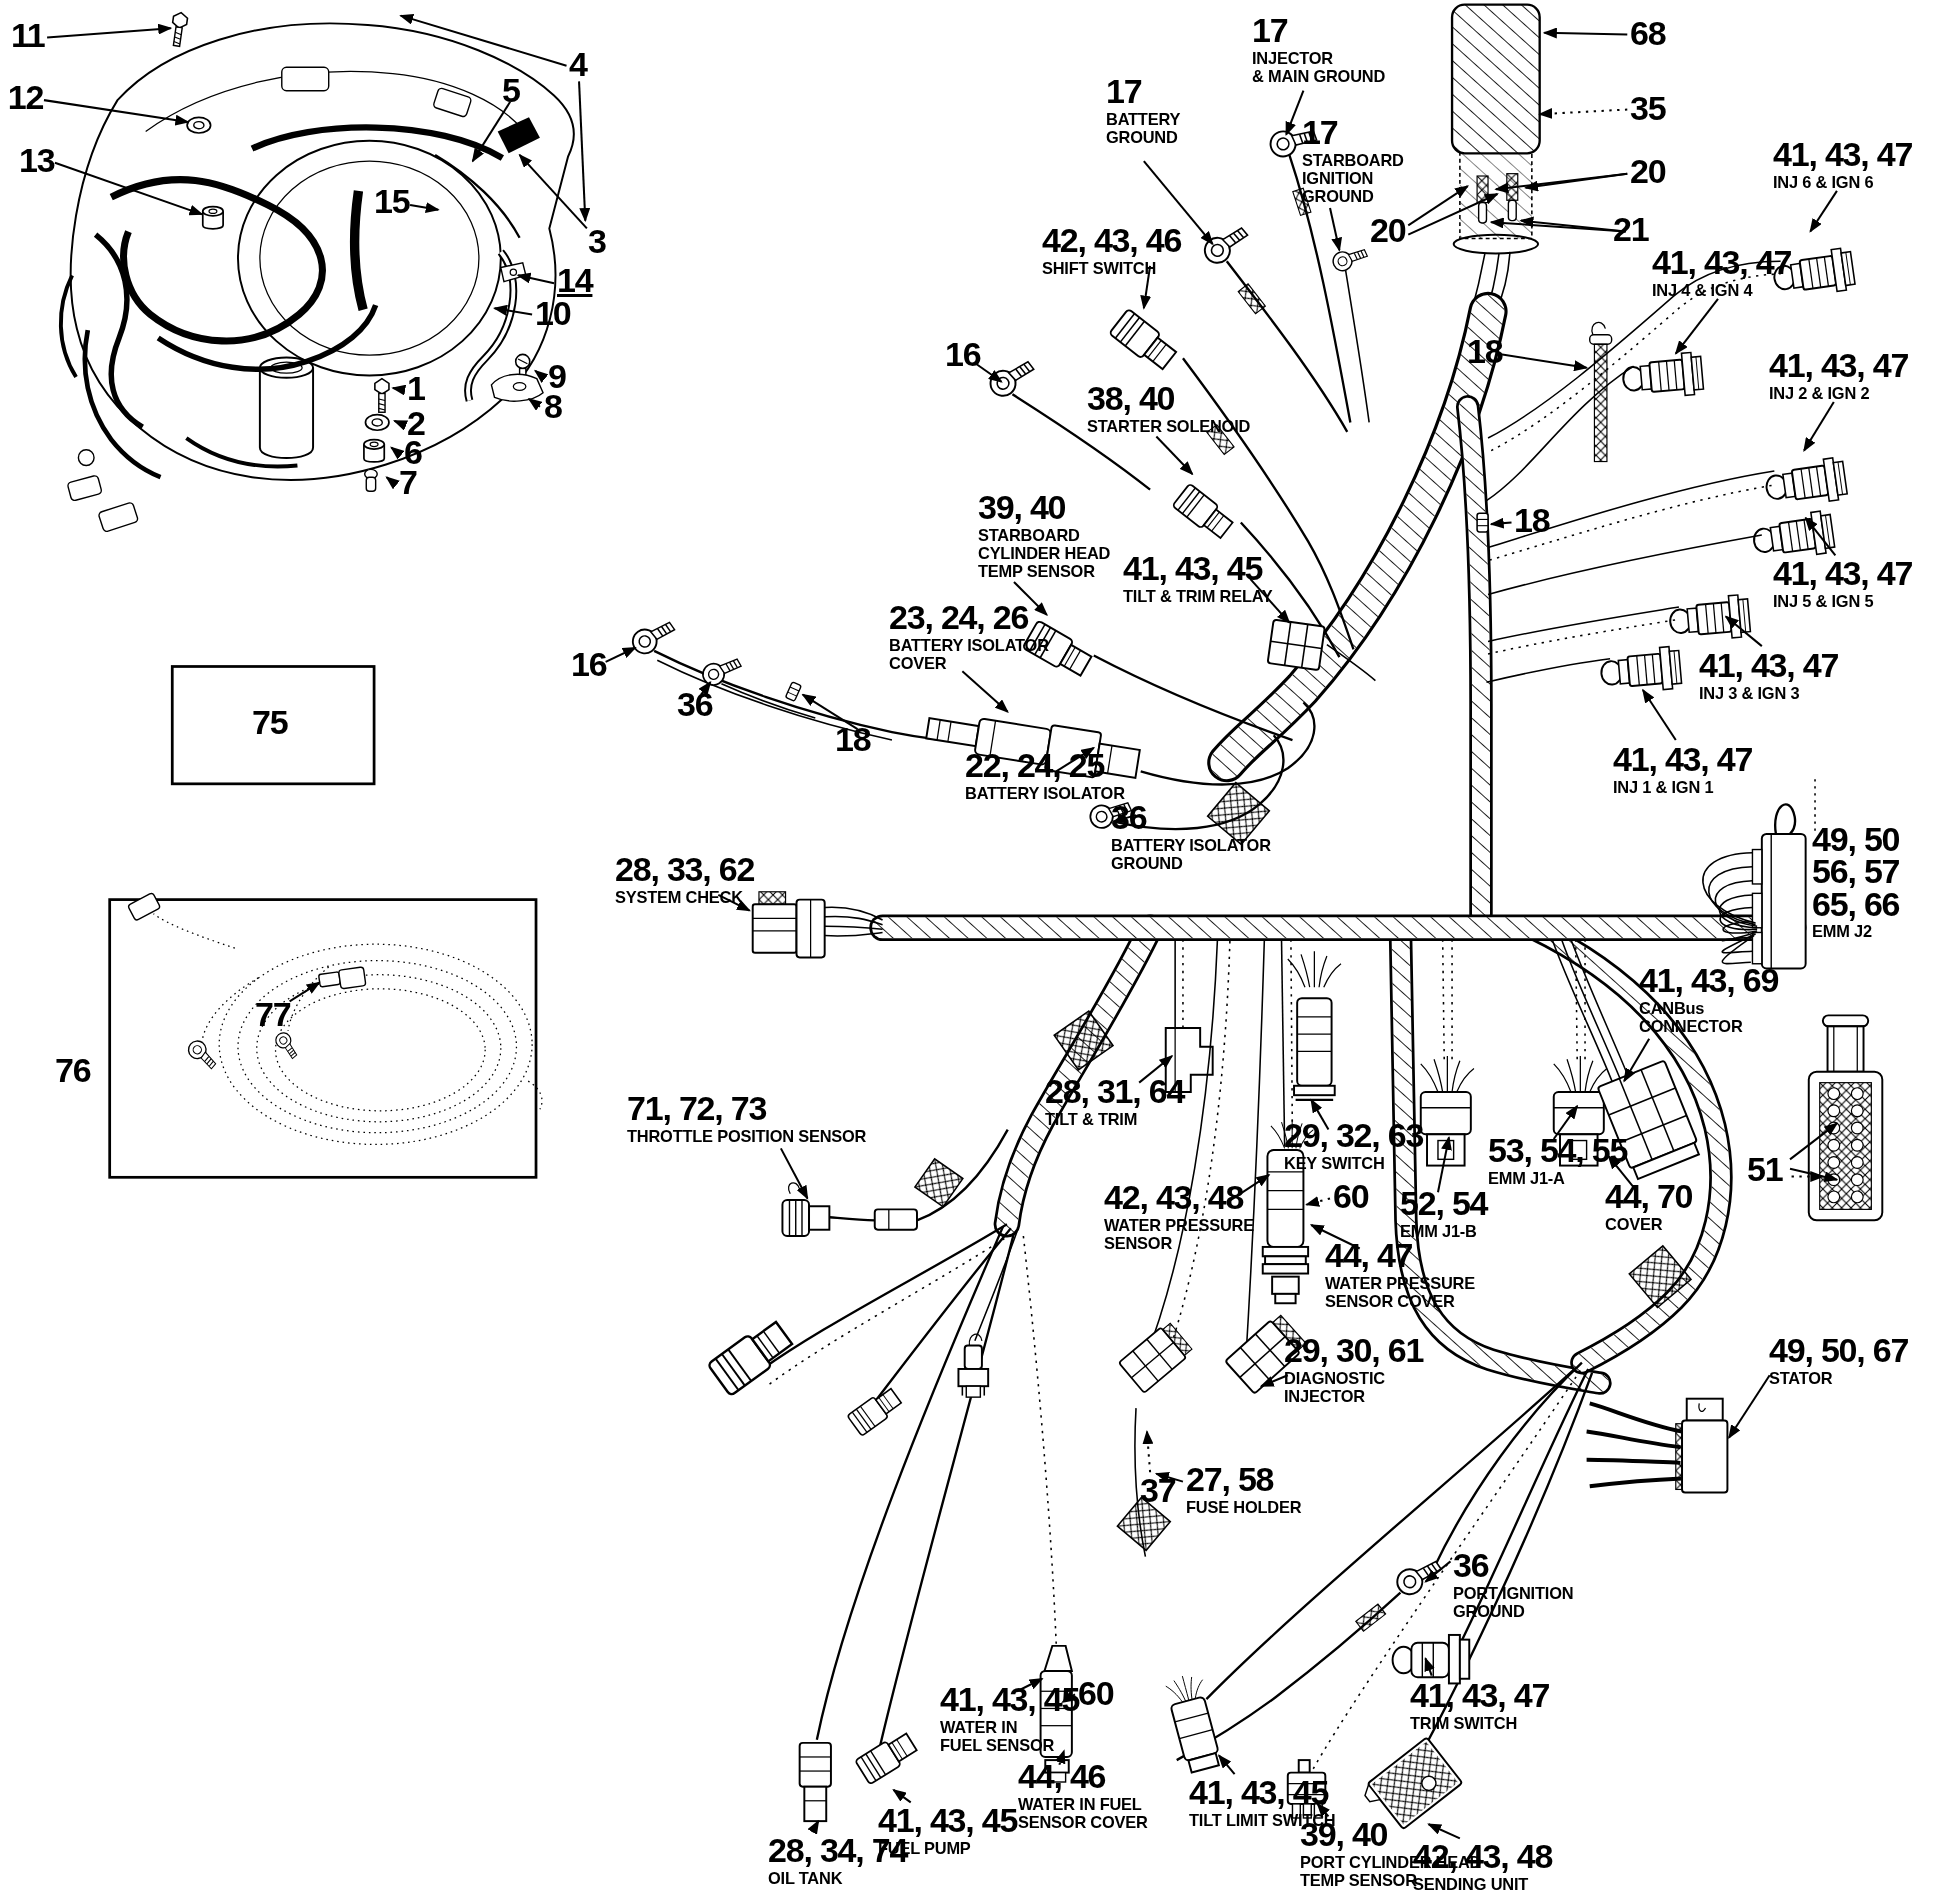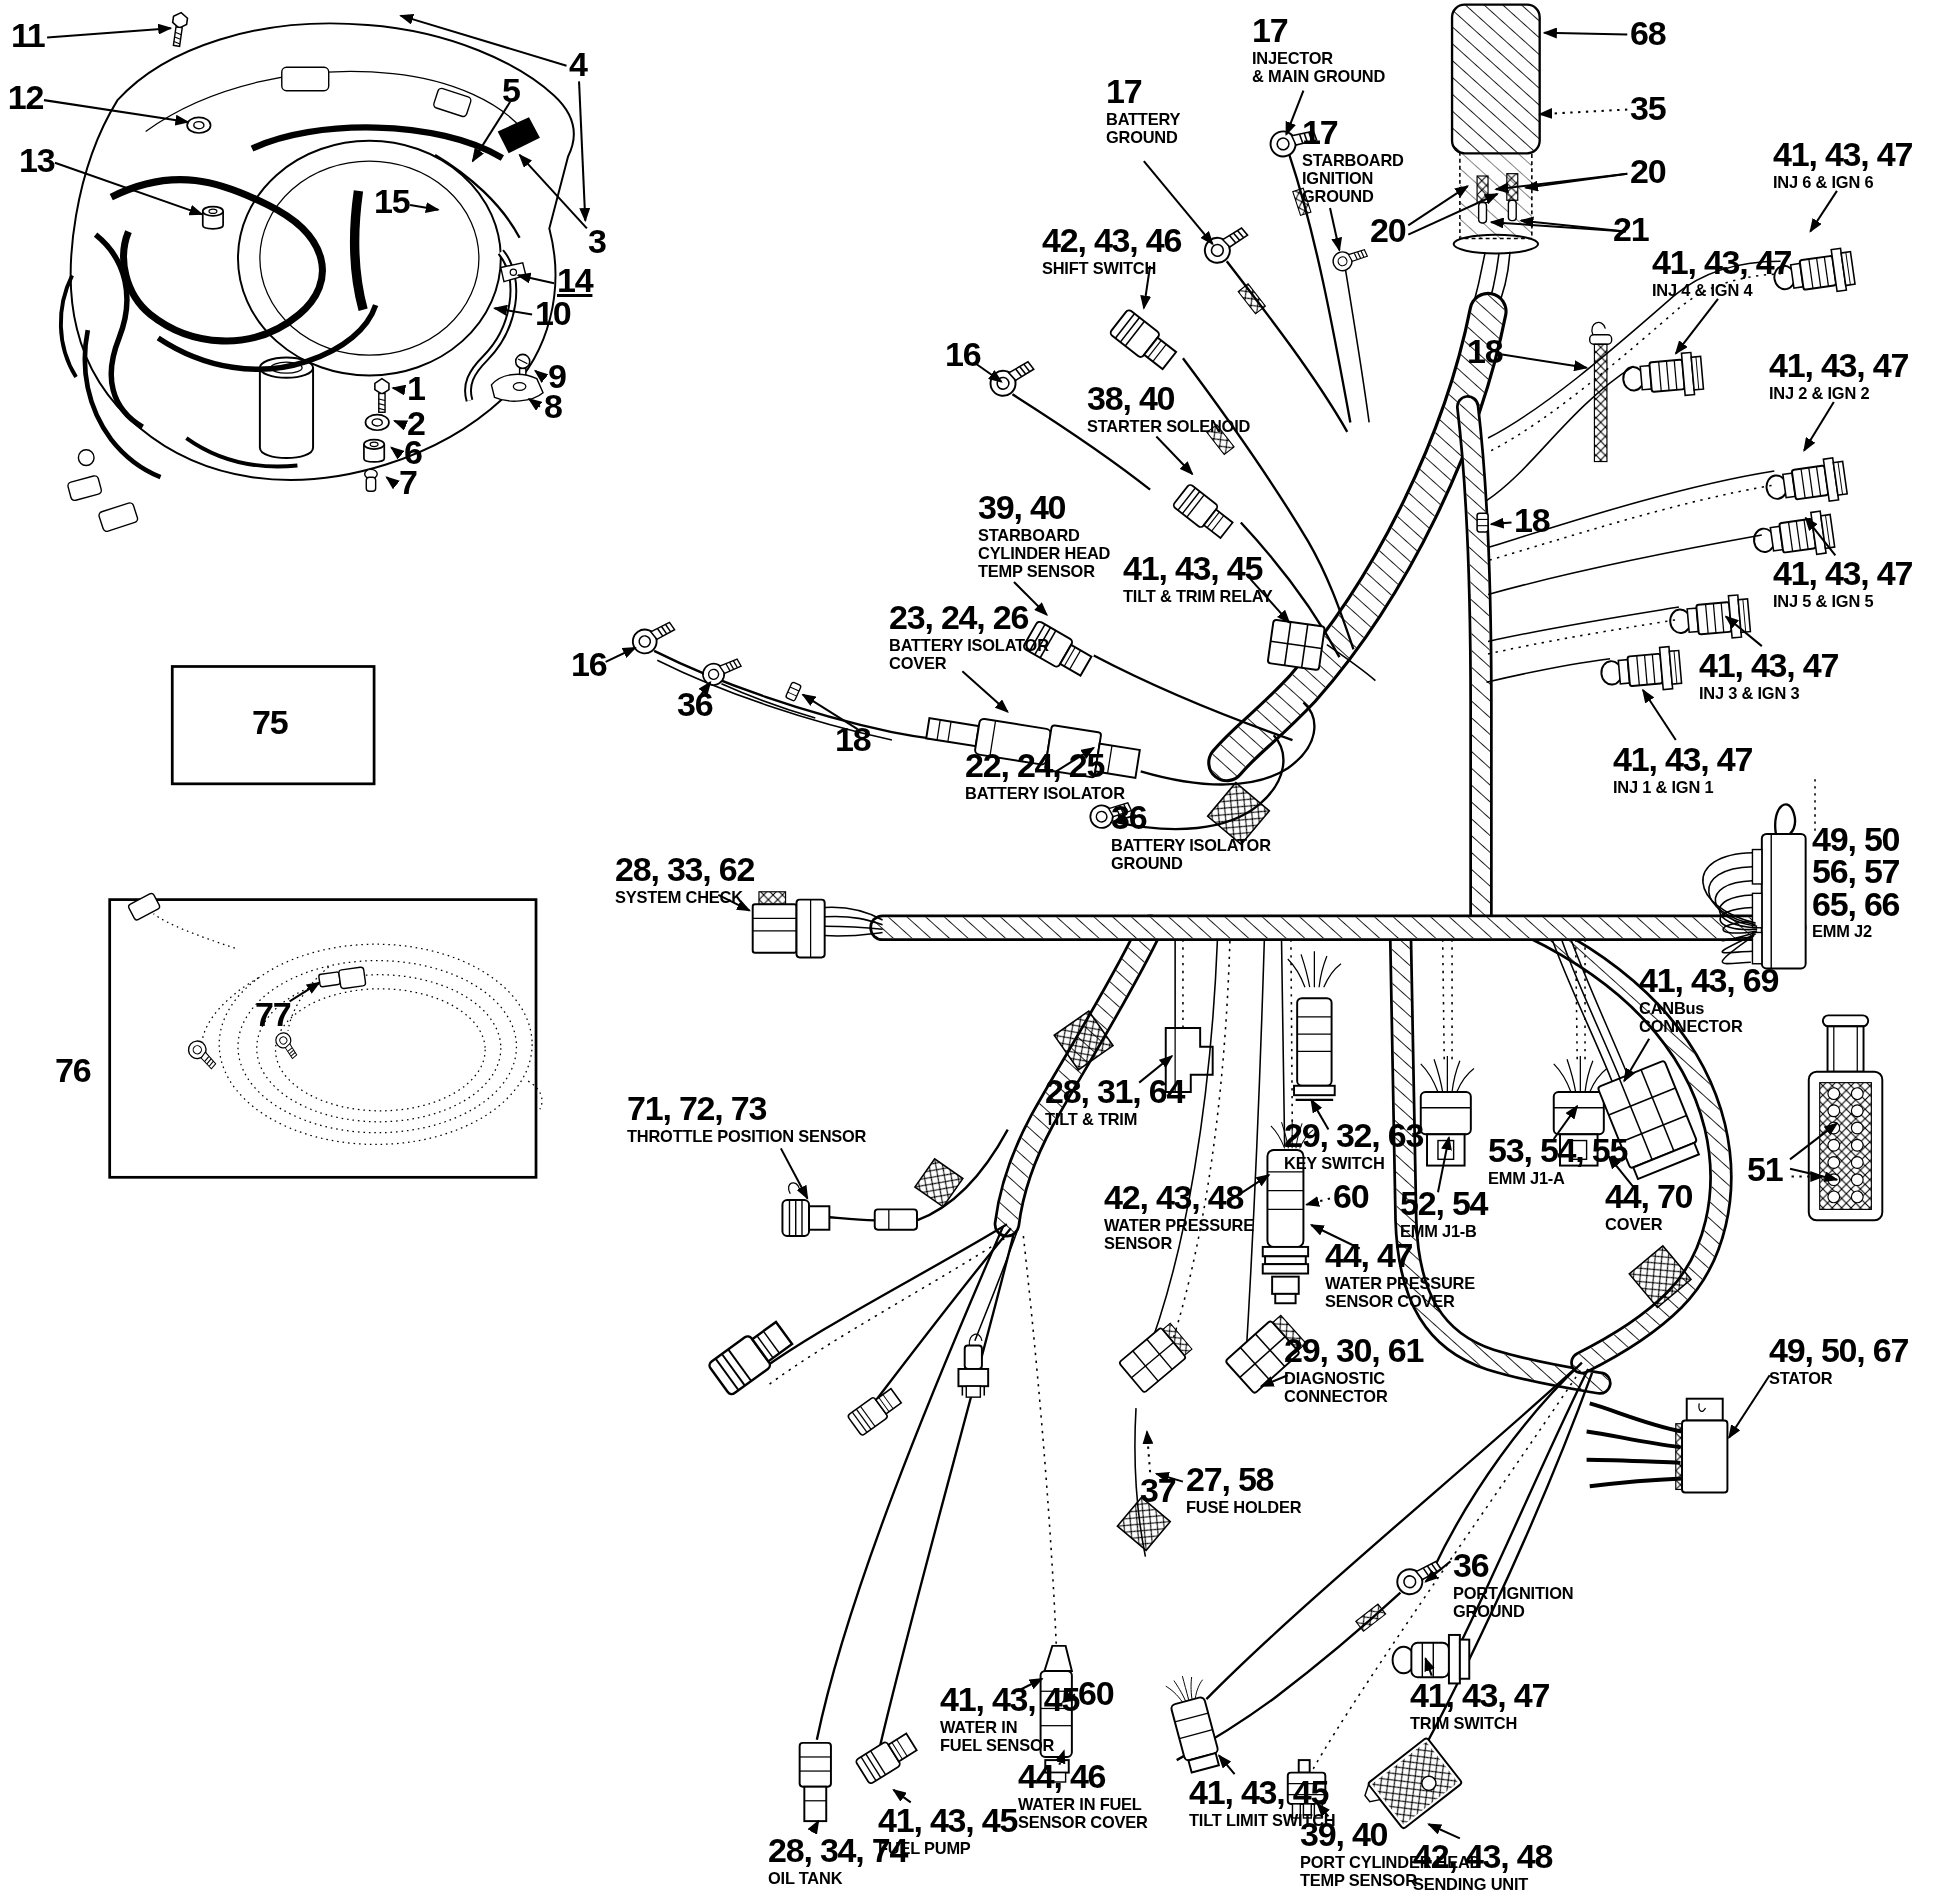--- a/index.html
+++ b/index.html
@@ -871,21 +871,21 @@
 65, 66</div>
       <div class="nm">EMM J2</div>
     </div>
       <div class="callout" style="left: 1747px; top: 1153px;">
       <div class="num">51</div>
 
     </div>
       <div class="callout" style="left: 1284px; top: 1334px;">
       <div class="num">29, 30, 61</div>
       <div class="nm">DIAGNOSTIC
-CONNECTOR</div>
+INJECTOR</div>
     </div>
       <div class="callout" style="left: 1140px; top: 1474px;">
       <div class="num">37</div>
 
     </div>
       <div class="callout" style="left: 1186px; top: 1463px;">
       <div class="num">27, 58</div>
       <div class="nm">FUSE HOLDER</div>
     </div>
       <div class="callout" style="left: 1769px; top: 1334px;">

